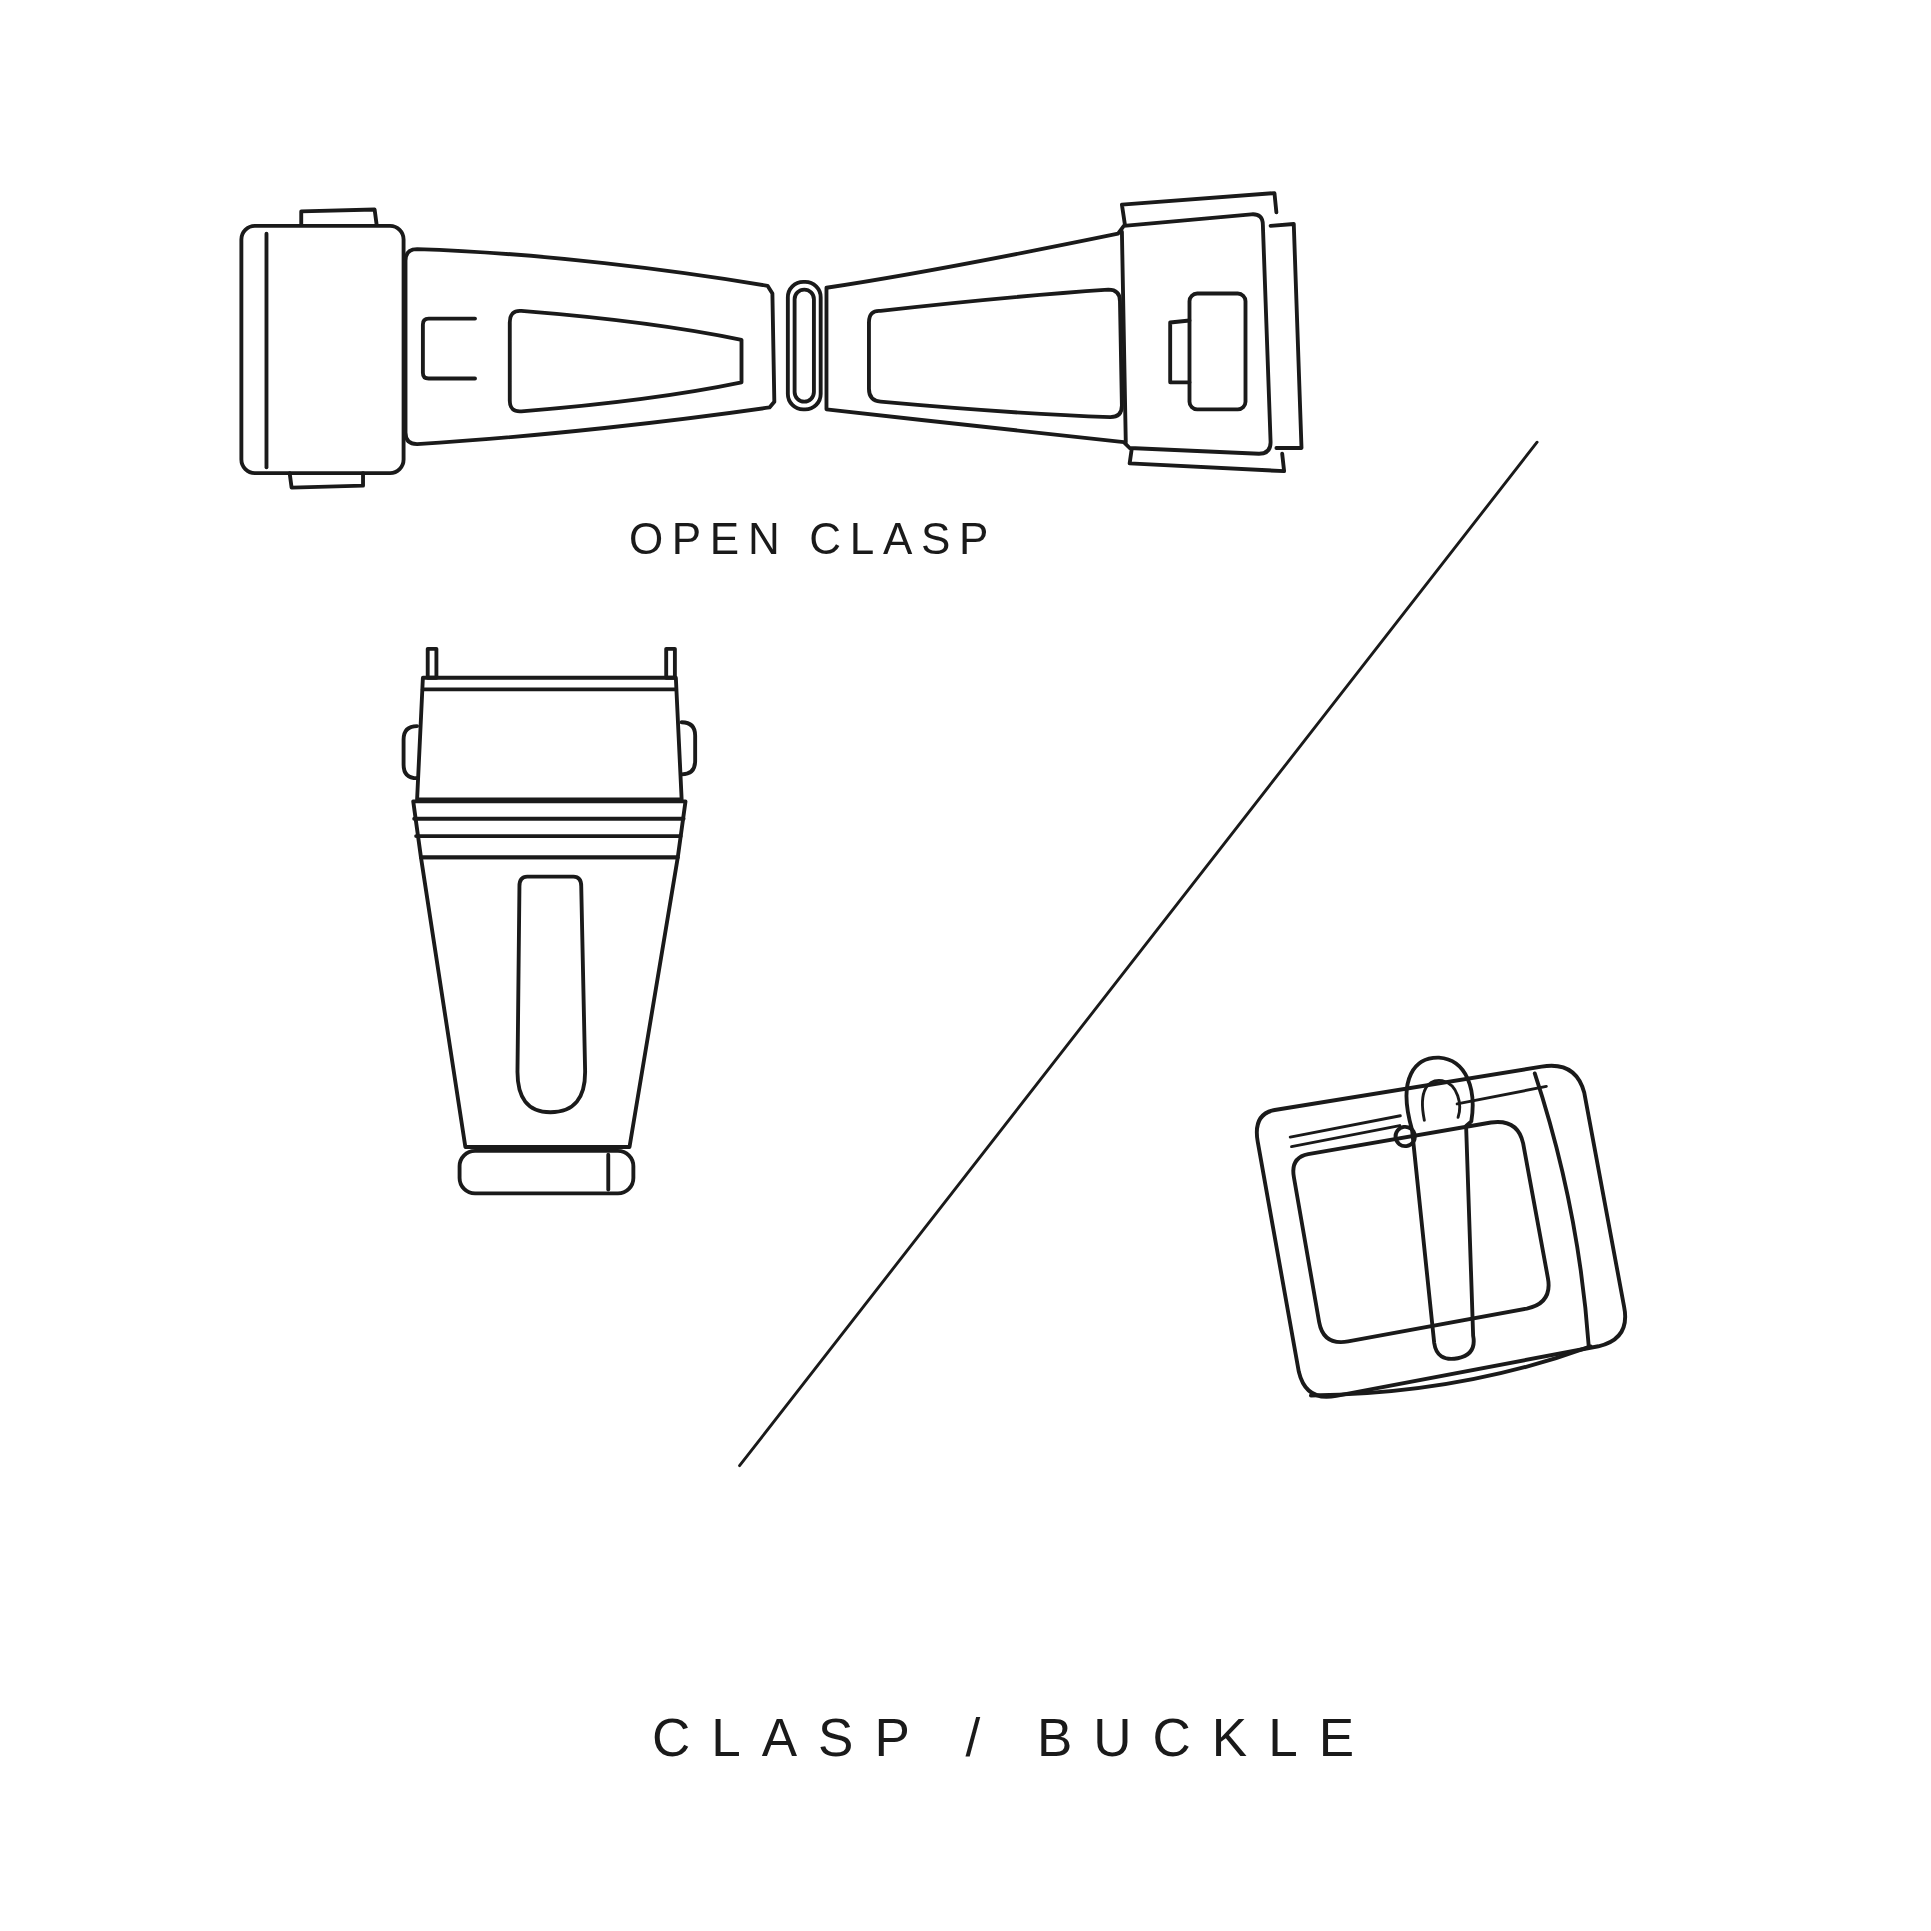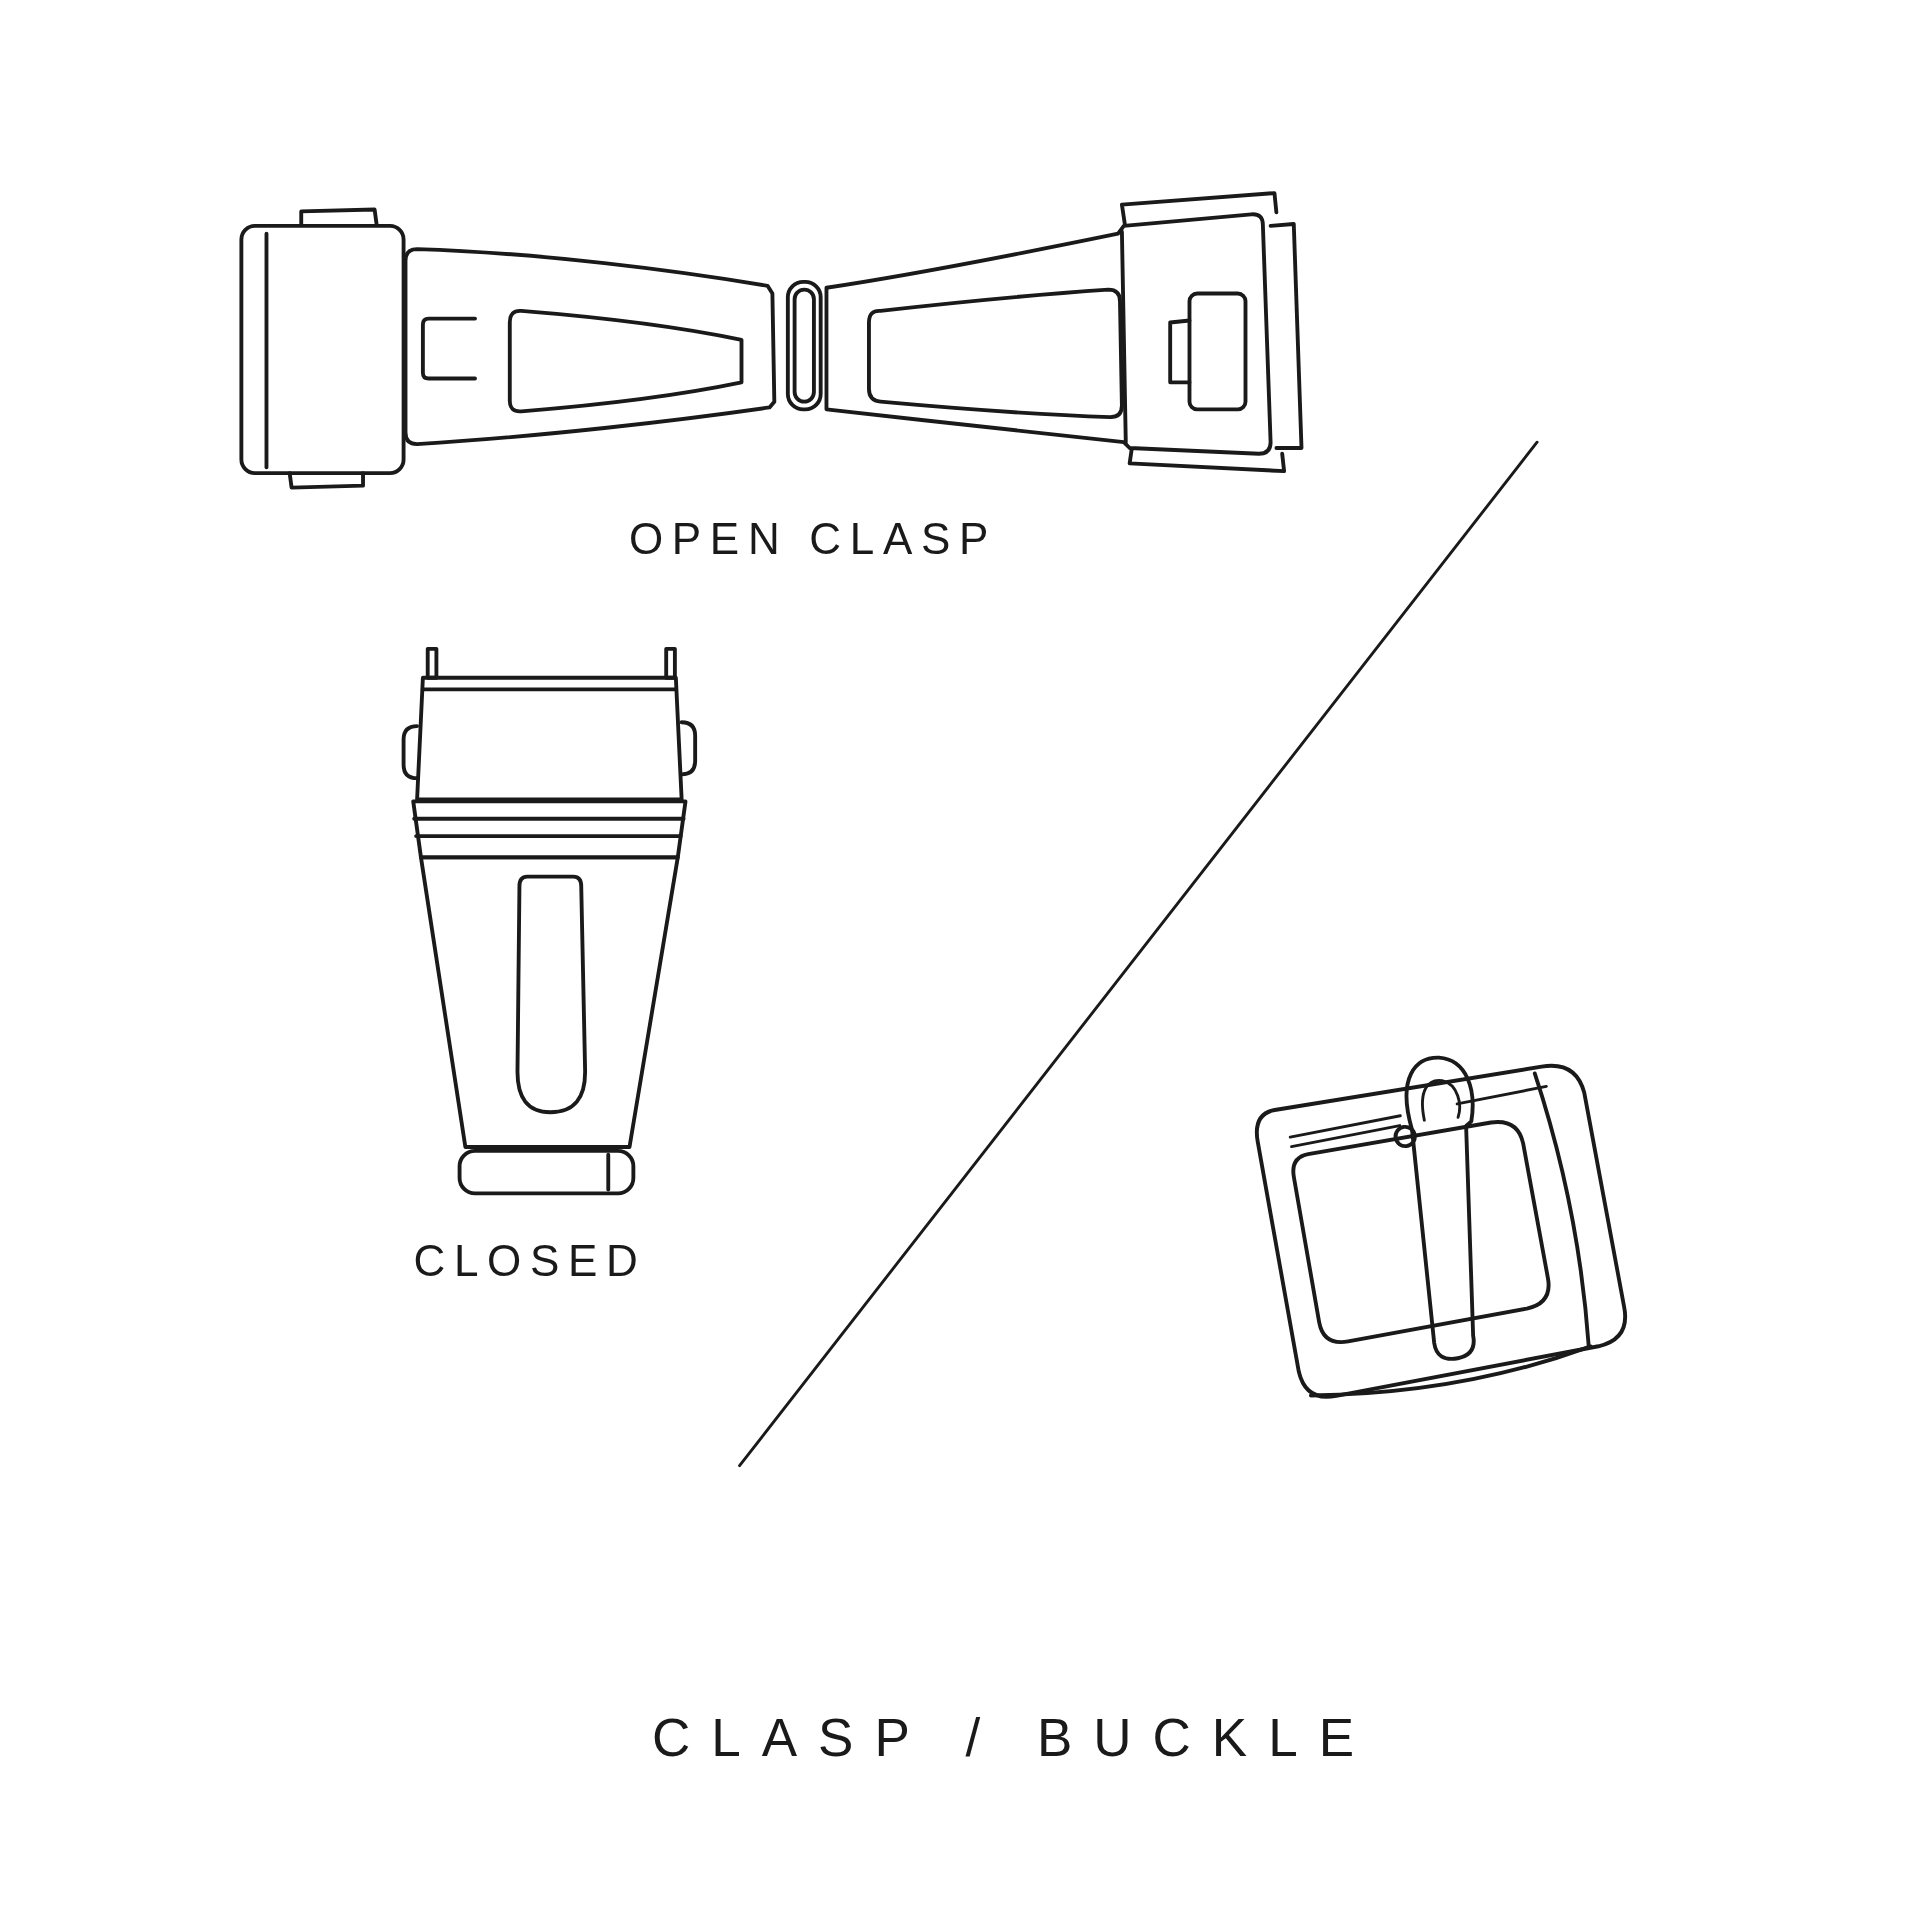--- a/index.html
+++ b/index.html
@@ -147,17 +147,16 @@
 
       <circle cx="1470" cy="1174" r="10"></circle>
 
       <path d="M 1478 1168 C 1470 1112 1492 1094 1516 1098 C 1544 1104 1550 1136 1540 1168 L 1534 1172 L 1511 1388 Q 1512 1408 1492 1409 Q 1470 1410 1470 1390 L 1478 1168 Z"></path>
       <path class="thin" d="M 1492 1160 C 1490 1128 1502 1118 1516 1122 C 1532 1128 1533 1150 1527 1162"></path>
     </g>
   </svg>
 
   <div class="caption open-clasp">OPEN CLASP</div>
 
-  <div class="caption closed">CLOSED</div>
 
   <div class="main-title">CLASP / BUCKLE</div>
 </div>
 
 
 </body></html>

